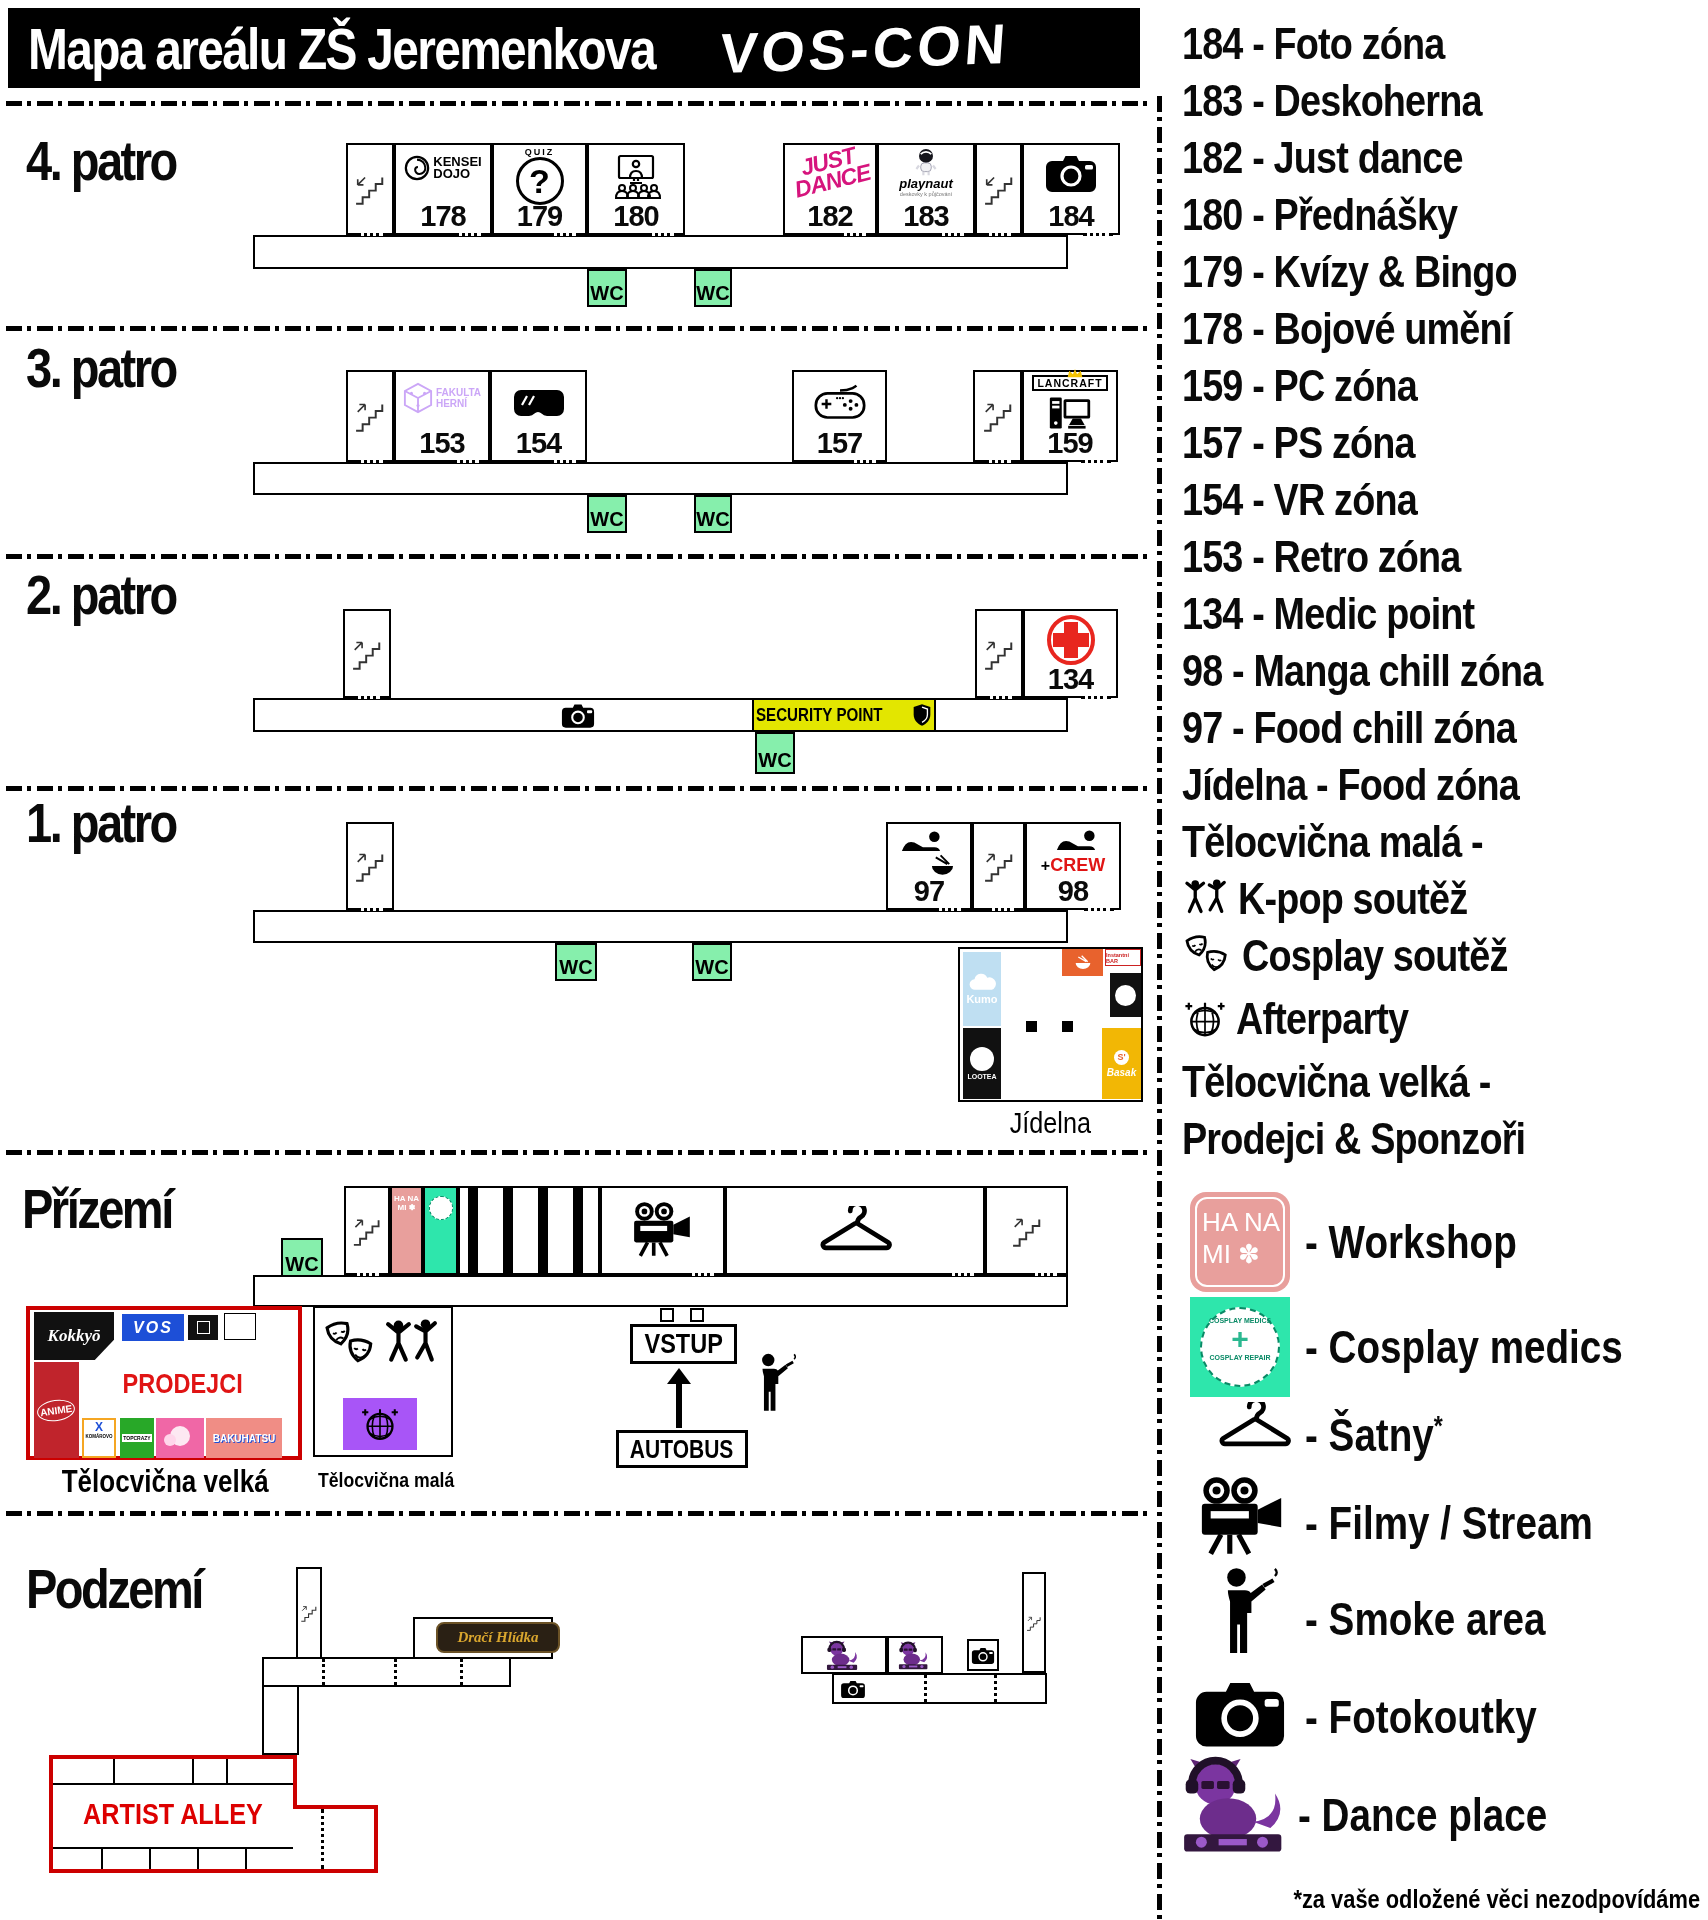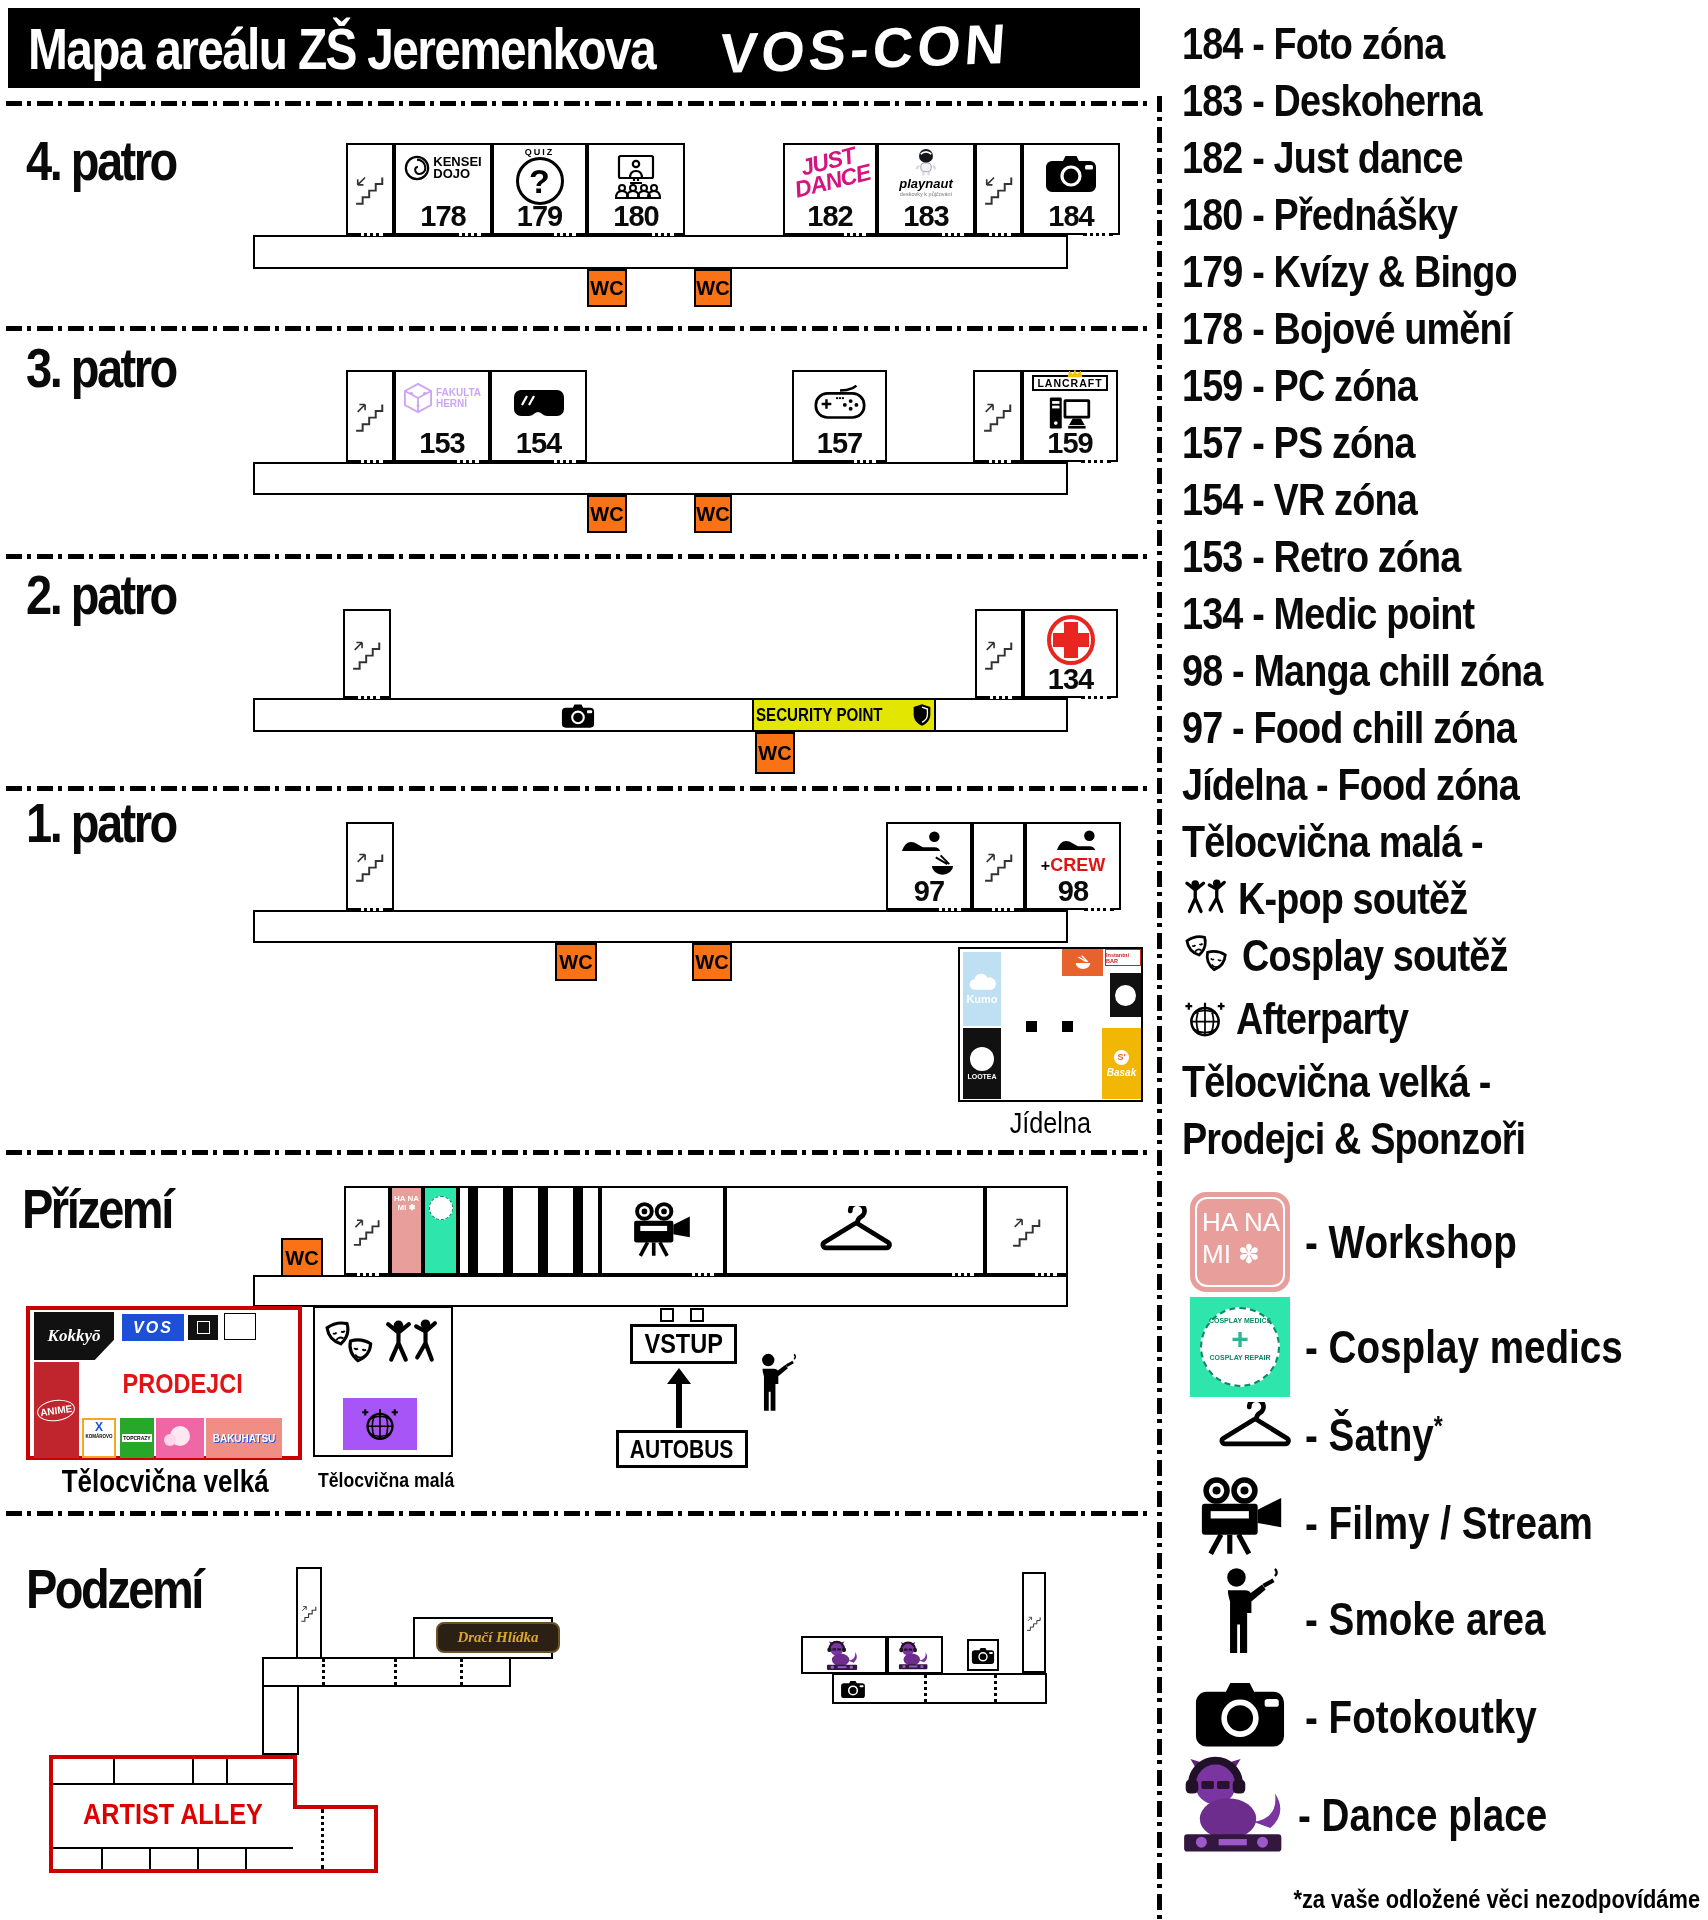--- a/index.html
+++ b/index.html
@@ -3,21 +3,21 @@
 <meta charset="utf-8">
 <style>
   html,body{margin:0;padding:0;background:#fff;font-family:"Liberation Sans",sans-serif;}
   #map{position:relative;width:1708px;height:1920px;background:#fff;overflow:hidden;}
   .abs{position:absolute;box-sizing:border-box;}
   .b{position:absolute;box-sizing:border-box;border:2.5px solid #000;background:#fff;}
   .room::after{content:"";position:absolute;right:5px;bottom:-3px;width:30px;height:6px;background:#fff;border-bottom:3px dotted #000;box-sizing:border-box;}
   .cond{display:inline-block;transform:scaleX(.84);transform-origin:0 50%;white-space:nowrap;}
   .flabel{position:absolute;font-size:56px;font-weight:700;letter-spacing:-3px;color:#0a0a0a;}
   .num{position:absolute;left:0;right:0;bottom:0;text-align:center;font-weight:700;font-size:29px;letter-spacing:-1px;color:#0a0a0a;}
-  .wc{position:absolute;box-sizing:border-box;border:2.5px solid #000;background:#f97316;display:flex;align-items:center;justify-content:center;font-weight:700;font-size:20px;}
+  .wc{position:absolute;box-sizing:border-box;border:2.5px solid #000;background:#86efac;display:flex;align-items:flex-end;justify-content:center;font-weight:700;font-size:20px;}
   .hsep{position:absolute;left:6px;width:1146px;height:5px;background:repeating-linear-gradient(90deg,#000 0 16px,transparent 16px 21px,#000 21px 25px,transparent 25px 31px);}
   .vsep{position:absolute;left:1157px;top:96px;width:5px;height:1824px;background:repeating-linear-gradient(180deg,#000 0 16px,transparent 16px 21px,#000 21px 25px,transparent 25px 31px);}
   .leg{position:absolute;left:1182px;font-size:45px;font-weight:700;letter-spacing:-1px;color:#0a0a0a;display:flex;align-items:center;gap:8px;}
   .ileg{position:absolute;font-size:46px;font-weight:700;color:#0a0a0a;}
   .rc{position:absolute;left:0;right:0;top:4px;display:flex;flex-direction:column;align-items:center;justify-content:center;}
   .vdoor{position:absolute;top:0;bottom:0;width:0;border-left:3px dotted #000;}
   .stair-box{display:flex;align-items:center;justify-content:center;}
   sup{font-size:60%;}
 </style>
 </head>

